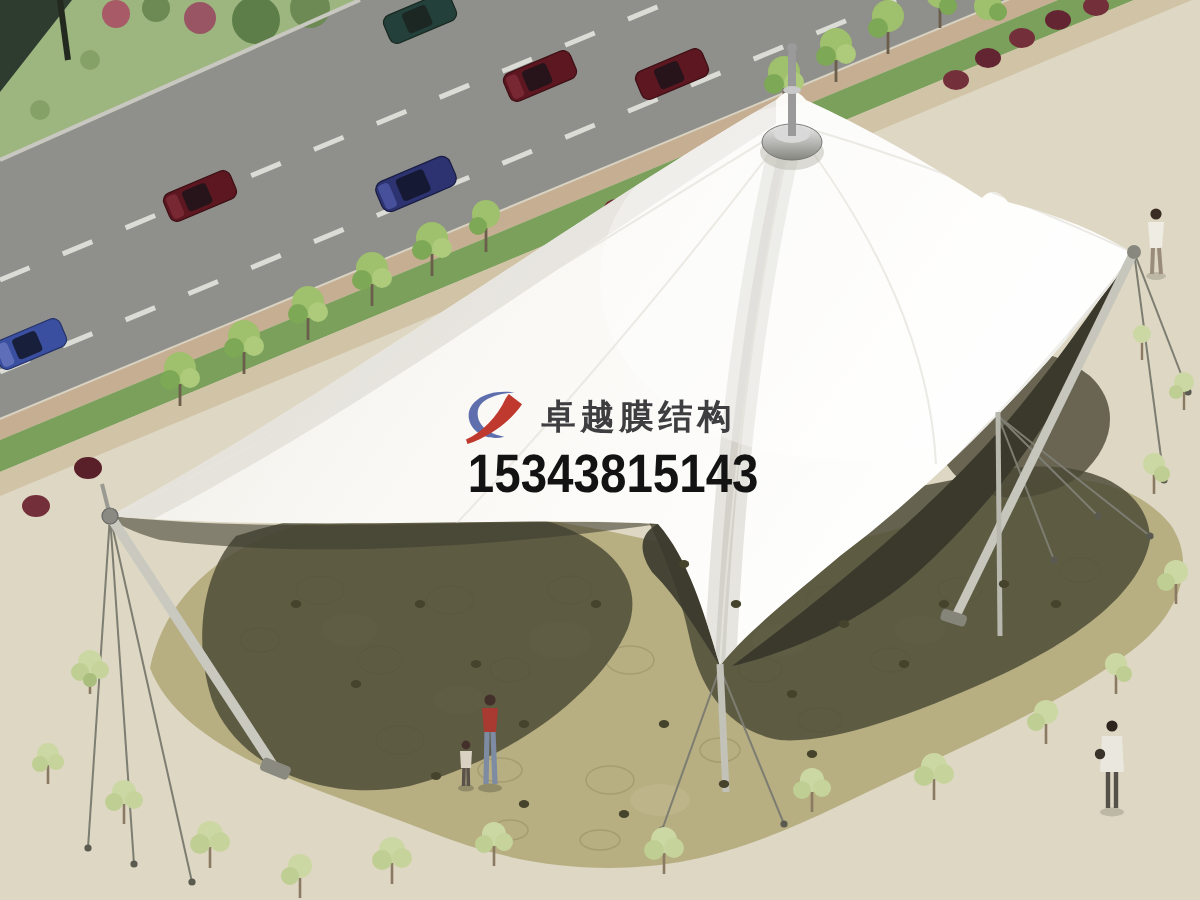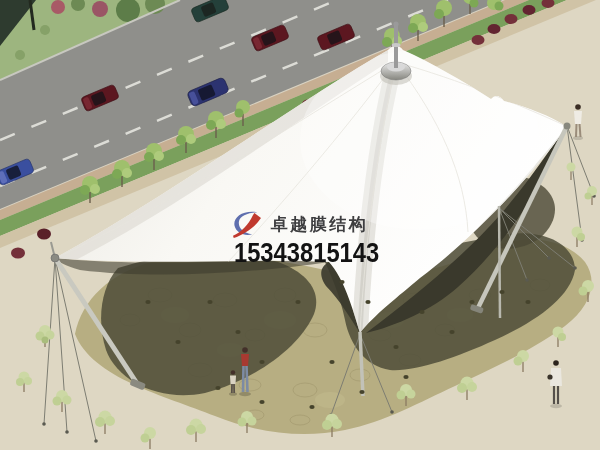--- a/index.html
+++ b/index.html
@@ -1,20 +1,20 @@
 <!DOCTYPE html>
 <html><head>
 <meta charset="utf-8">
 <style>
   html,body{margin:0;padding:0;background:#ded7c3;}
   .stage{position:relative;width:600px;height:450px;overflow:hidden;
          font-family:"Liberation Sans", sans-serif;background:#ded7c3;}
   .stage svg.scene{position:absolute;left:0;top:0;}
   .watermark{position:absolute;left:0;top:193px;width:100%;text-align:center;z-index:5;}
-  .brand-row{display:flex;align-items:center;justify-content:center;gap:9px;height:30px;margin-top:16px;}
+  .brand-row{display:flex;align-items:center;justify-content:center;gap:9px;height:30px;}
   .brand-text{font-size:17px;font-weight:bold;color:#3e3e40;letter-spacing:2.5px;
               font-family:"Liberation Sans", sans-serif;}
   .phone{font-size:27px;font-weight:bold;color:#131313;line-height:1.05;padding-left:14px;}
   .phone span{display:inline-block;transform:scaleX(.88);transform-origin:center;}
 </style>
 </head>
 <body>
 
 <div class="stage">
 <svg class="scene" width="600" height="450" viewBox="0 0 600 450">

